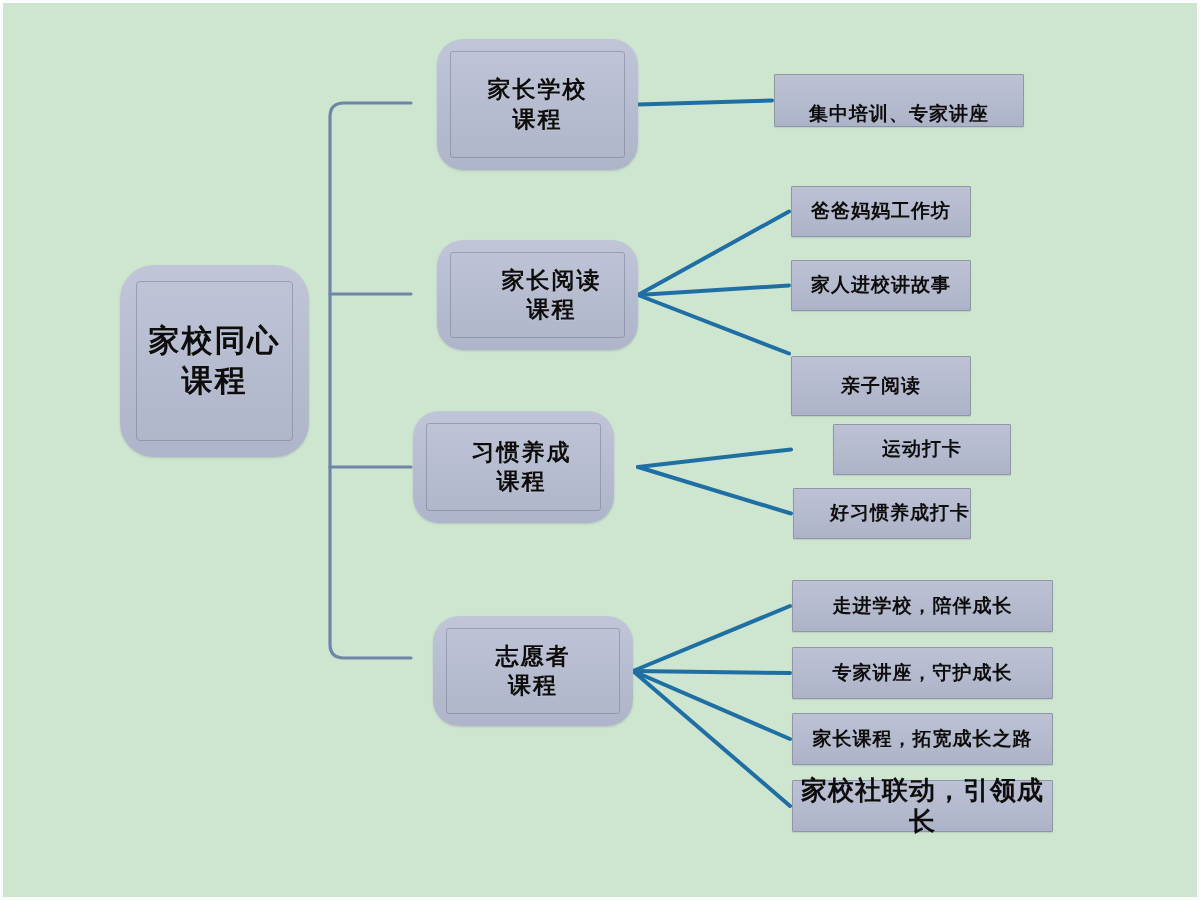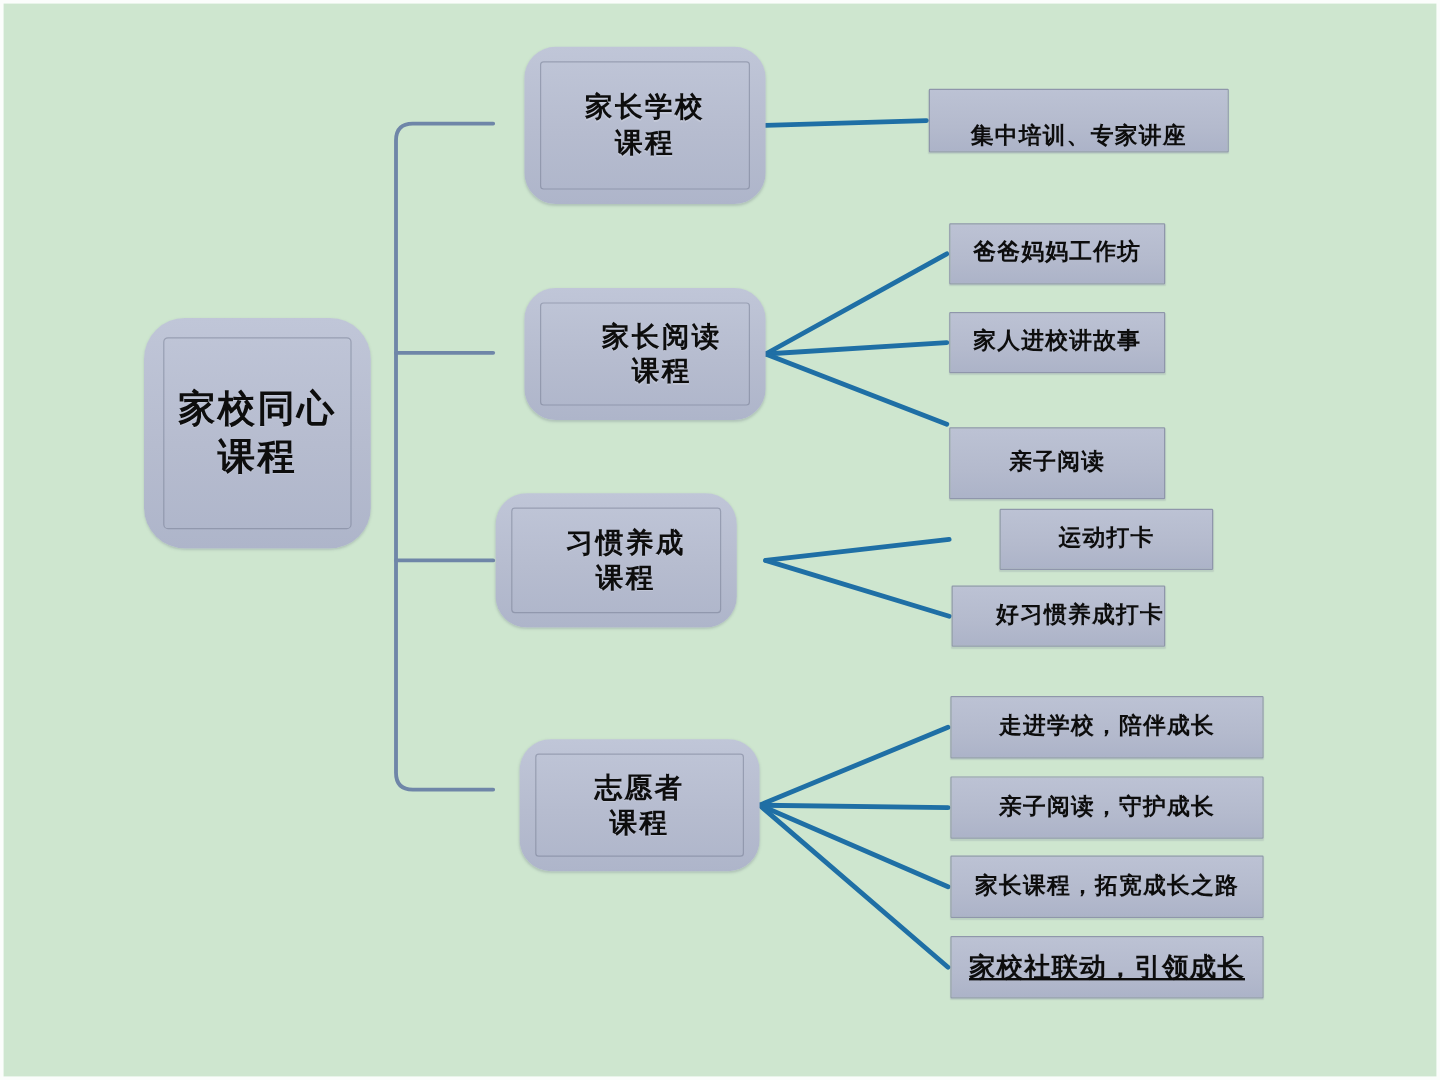--- a/index.html
+++ b/index.html
@@ -131,22 +131,22 @@
         <div class="label" style="font-size: 19px;">好习惯养成打卡</div>
       </div>
       <div class="node node-round" style="left: 430px; top: 613px; width: 200px; height: 110px;">
         <div class="inner"></div>
         <div class="label" style="font-size: 23px;">志愿者<br>课程</div>
       </div>
       <div class="node node-rect" style="left: 789px; top: 577px; width: 261px; height: 52px;">
         <div class="label" style="font-size: 19px;">走进学校，陪伴成长</div>
       </div>
       <div class="node node-rect" style="left: 789px; top: 644px; width: 261px; height: 52px;">
-        <div class="label" style="font-size: 19px;">亲子阅读，守护成长</div>
+        <div class="label" style="font-size: 19px;">专家讲座，守护成长</div>
       </div>
       <div class="node node-rect" style="left: 789px; top: 710px; width: 261px; height: 52px;">
         <div class="label" style="font-size: 19px;">家长课程，拓宽成长之路</div>
       </div>
       <div class="node node-rect" style="left: 789px; top: 777px; width: 261px; height: 52px;">
-        <div class="label" style="font-size: 22px; text-decoration: underline;">家校社联动，引领成长</div>
+        <div class="label" style="font-size: 26px;">家校社联动，引领成长</div>
       </div>
     </div>
 </div>
 
 </body></html>

